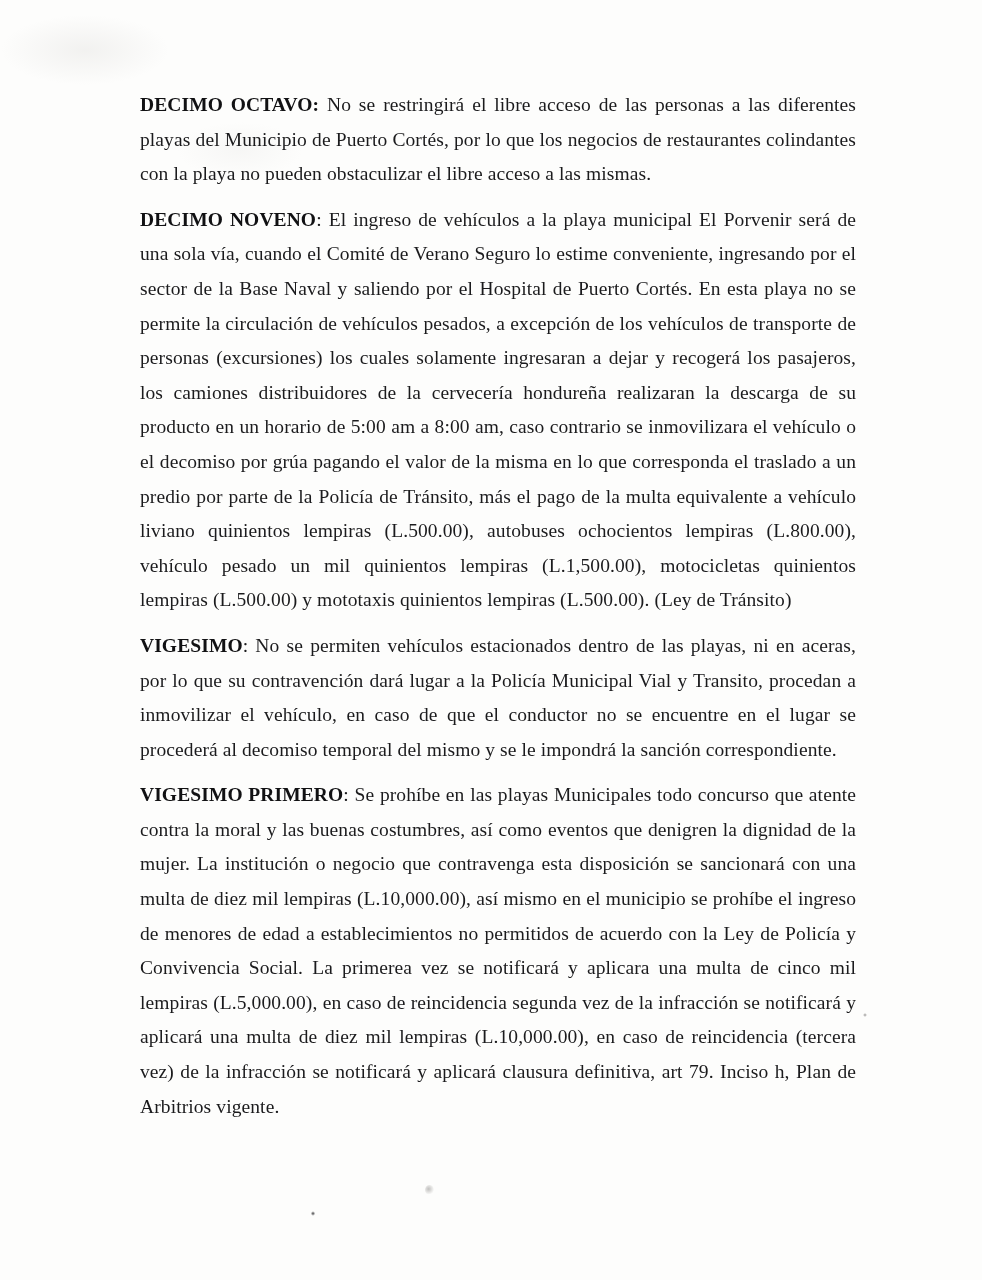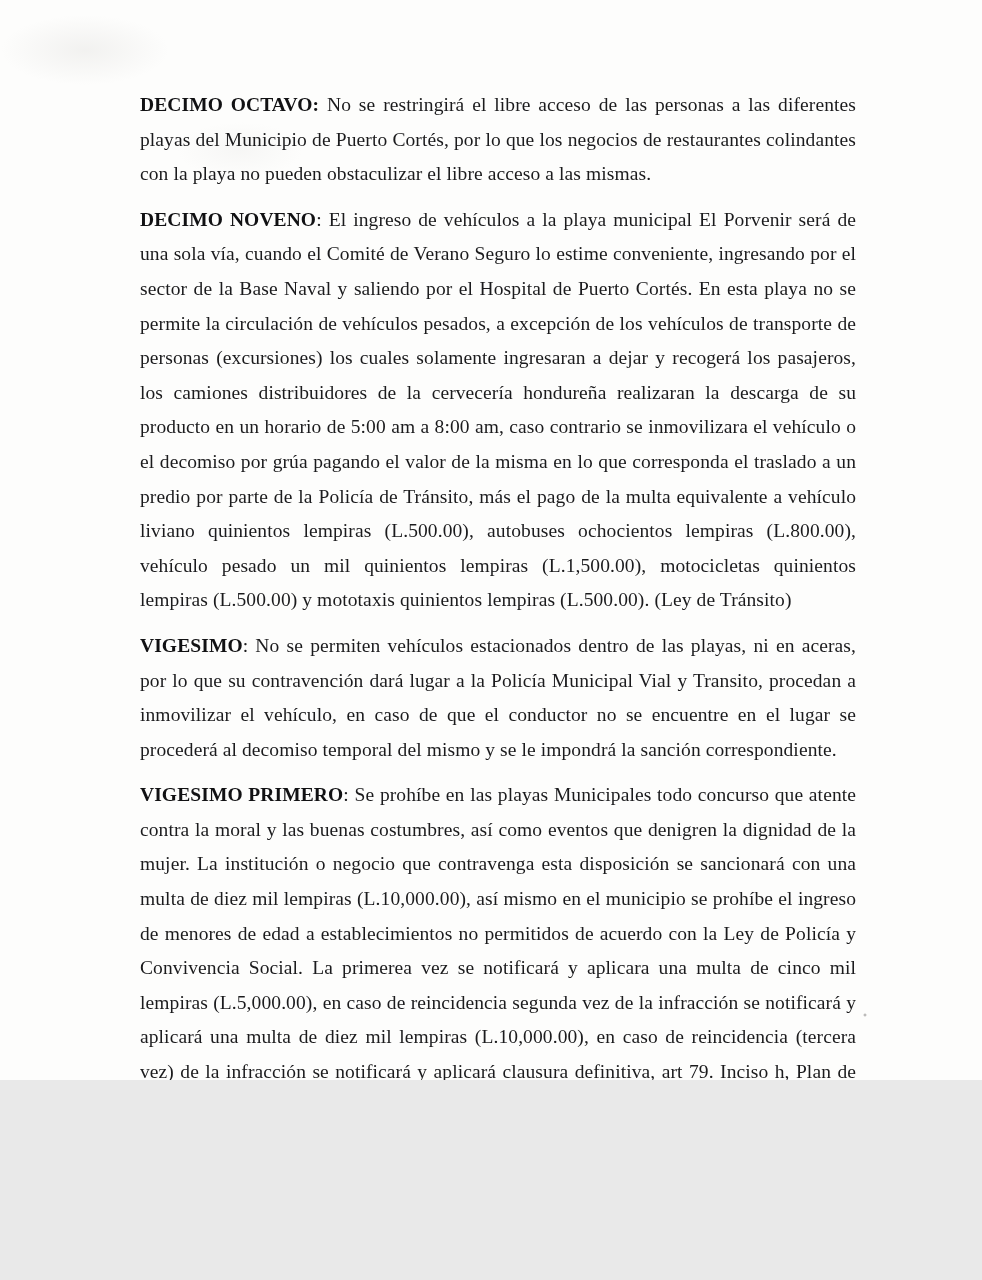--- a/index.html
+++ b/index.html
@@ -3,21 +3,21 @@
 <meta charset="utf-8">
 <style>
   html, body {
     margin: 0;
     padding: 0;
     background: #e9e9e9;
   }
   .page {
     position: relative;
     width: 982px;
-    height: 1080px;
+    height: 1280px;
     margin: 0 auto;
     background:
       radial-gradient(ellipse 120px 50px at 85px 50px, rgba(190,188,184,0.18), rgba(255,255,255,0) 70%),
       radial-gradient(ellipse 90px 40px at 240px 150px, rgba(200,198,195,0.12), rgba(255,255,255,0) 70%),
       #fdfdfc;
     overflow: hidden;
     font-family: "Liberation Serif", "DejaVu Serif", serif;
     color: #1b1b1d;
   }
   .content {

